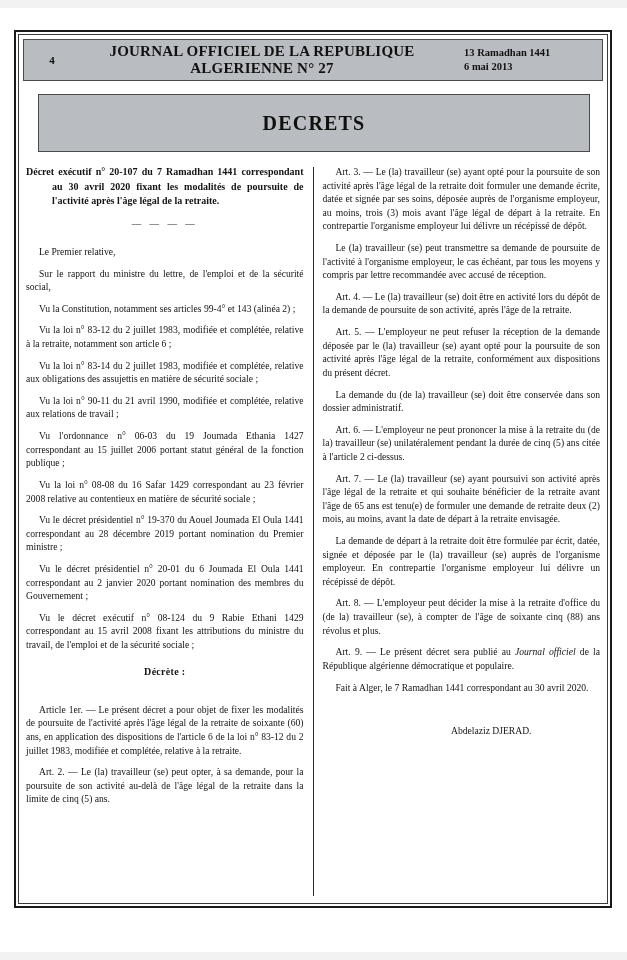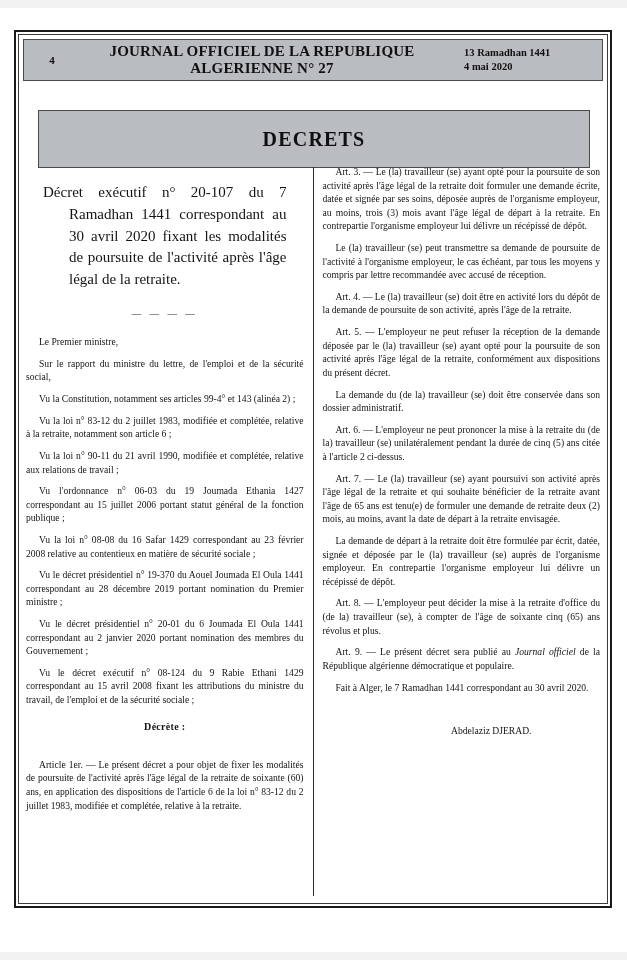--- a/index.html
+++ b/index.html
@@ -80,21 +80,21 @@
     font-size: 10.5px;
     line-height: 1.35;
     color: #111;
     padding-right: 6px;
   }
 
   
   .banner {
     position: absolute;
     left: 22px;
-    top: 78px;
+    top: 62px;
     width: 552px;
     height: 58px;
     background: #b9bcc0;
     border: 1px solid #4a4a4a;
     box-sizing: border-box;
     display: flex;
     align-items: center;
     justify-content: center;
   }
   .banner-title {
@@ -128,25 +128,25 @@
   }
   .col-right { padding-left: 2px; }
 
   p {
     margin: 0 0 8px 0;
     text-indent: 13px;
     text-align: justify;
   }
 
   .decree-title {
-    font-weight: normal;
-    font-size: 15px;
+    font-weight: bold;
+    font-size: 10px;
     line-height: 1.45;
     text-align: justify;
-    margin: 17px;
+    margin: 0;
     text-indent: 0;
     padding-left: 26px;
   }
   .decree-title .hang {
     margin-left: -26px;
   }
   .sep-dashes {
     text-align: center;
     font-size: 9.5px;
     letter-spacing: 3px;
@@ -175,67 +175,69 @@
 
 <div class="sheet">
   <div class="frame-outer">
     <div class="frame-inner"></div>
 
     <div class="runhead">
       <div class="runhead-page">4</div>
       <div class="runhead-title">JOURNAL OFFICIEL DE LA REPUBLIQUE ALGERIENNE N° 27</div>
       <div class="runhead-date">
         <div>13 Ramadhan 1441</div>
-        <div>4 mai 2020</div>
+        <div>6 mai 2013</div>
       </div>
     </div>
 
     <div class="banner">
       <div class="banner-title">DECRETS</div>
     </div>
 
     <div class="body-area">
 
       <div class="col col-left">
         <div class="decree-title">
           <span class="hang">Décret exécutif n° 20-107 du 7 Ramadhan 1441</span>
           <span>correspondant au 30 avril 2020 fixant les modalités de poursuite de l'activité après l'âge légal de la retraite.</span>
         </div>
 
         <div class="sep-dashes">— — — —</div>
 
-        <p>Le Premier ministre,</p>
+        <p>Le Premier relative,</p>
         <p>Sur le rapport du ministre du lettre, de l'emploi et de la sécurité social,</p>
 
         <p>Vu la Constitution, notamment ses articles 99-4° et 143 (alinéa 2) ;</p>
         <p>Vu la loi n° 83-12 du 2 juillet 1983, modifiée et complétée, relative à la retraite, notamment son article 6 ;</p>
+        <p>Vu la loi n° 83-14 du 2 juillet 1983, modifiée et complétée, relative aux obligations des assujettis en matière de sécurité sociale ;</p>
         <p>Vu la loi n° 90-11 du 21 avril 1990, modifiée et complétée, relative aux relations de travail ;</p>
         <p>Vu l'ordonnance n° 06-03 du 19 Joumada Ethania 1427 correspondant au 15 juillet 2006 portant statut général de la fonction publique ;</p>
         <p>Vu la loi n° 08-08 du 16 Safar 1429 correspondant au 23 février 2008 relative au contentieux en matière de sécurité sociale ;</p>
         <p>Vu le décret présidentiel n° 19-370 du Aouel Joumada El Oula 1441 correspondant au 28 décembre 2019 portant nomination du Premier ministre ;</p>
         <p>Vu le décret présidentiel n° 20-01 du 6 Joumada El Oula 1441 correspondant au 2 janvier 2020 portant nomination des membres du Gouvernement ;</p>
         <p>Vu le décret exécutif n° 08-124 du 9 Rabie Ethani 1429 correspondant au 15 avril 2008 fixant les attributions du ministre du travail, de l'emploi et de la sécurité sociale ;</p>
 
         <p class="decrete">Décrète :</p>
 
         <p>Article 1er. — Le présent décret a pour objet de fixer les modalités de poursuite de l'activité après l'âge légal de la retraite de soixante (60) ans, en application des dispositions de l'article 6 de la loi n° 83-12 du 2 juillet 1983, modifiée et complétée, relative à la retraite.</p>
+        <p>Art. 2. — Le (la) travailleur (se) peut opter, à sa demande, pour la poursuite de son activité au-delà de l'âge légal de la retraite dans la limite de cinq (5) ans.</p>
       </div>
 
       <div class="col-divider"></div>
 
       <div class="col col-right">
         <p>Art. 3. — Le (la) travailleur (se) ayant opté pour la poursuite de son activité après l'âge légal de la retraite doit formuler une demande écrite, datée et signée par ses soins, déposée auprès de l'organisme employeur, au moins, trois (3) mois avant l'âge légal de départ à la retraite. En contrepartie l'organisme employeur lui délivre un récépissé de dépôt.</p>
         <p>Le (la) travailleur (se) peut transmettre sa demande de poursuite de l'activité à l'organisme employeur, le cas échéant, par tous les moyens y compris par lettre recommandée avec accusé de réception.</p>
         <p>Art. 4. — Le (la) travailleur (se) doit être en activité lors du dépôt de la demande de poursuite de son activité, après l'âge de la retraite.</p>
         <p>Art. 5. — L'employeur ne peut refuser la réception de la demande déposée par le (la) travailleur (se) ayant opté pour la poursuite de son activité après l'âge légal de la retraite, conformément aux dispositions du présent décret.</p>
         <p>La demande du (de la) travailleur (se) doit être conservée dans son dossier administratif.</p>
         <p>Art. 6. — L'employeur ne peut prononcer la mise à la retraite du (de la) travailleur (se) unilatéralement pendant la durée de cinq (5) ans citée à l'article 2 ci-dessus.</p>
         <p>Art. 7. — Le (la) travailleur (se) ayant poursuivi son activité après l'âge légal de la retraite et qui souhaite bénéficier de la retraite avant l'âge de 65 ans est tenu(e) de formuler une demande de retraite deux (2) mois, au moins, avant la date de départ à la retraite envisagée.</p>
         <p>La demande de départ à la retraite doit être formulée par écrit, datée, signée et déposée par le (la) travailleur (se) auprès de l'organisme employeur. En contrepartie l'organisme employeur lui délivre un récépissé de dépôt.</p>
-        <p>Art. 8. — L'employeur peut décider la mise à la retraite d'office du (de la) travailleur (se), à compter de l'âge de soixante cinq (65) ans révolus et plus.</p>
+        <p>Art. 8. — L'employeur peut décider la mise à la retraite d'office du (de la) travailleur (se), à compter de l'âge de soixante cinq (88) ans révolus et plus.</p>
 
         <p><span>Art. 9. — Le présent décret sera publié au </span><span class="ital">Journal officiel</span><span> de la République algérienne démocratique et populaire.</span></p>
 
         <p>Fait à Alger, le 7 Ramadhan 1441 correspondant au 30 avril 2020.</p>
 
         <p class="signature">Abdelaziz DJERAD.</p>
       </div>
 
     </div>
   </div>

